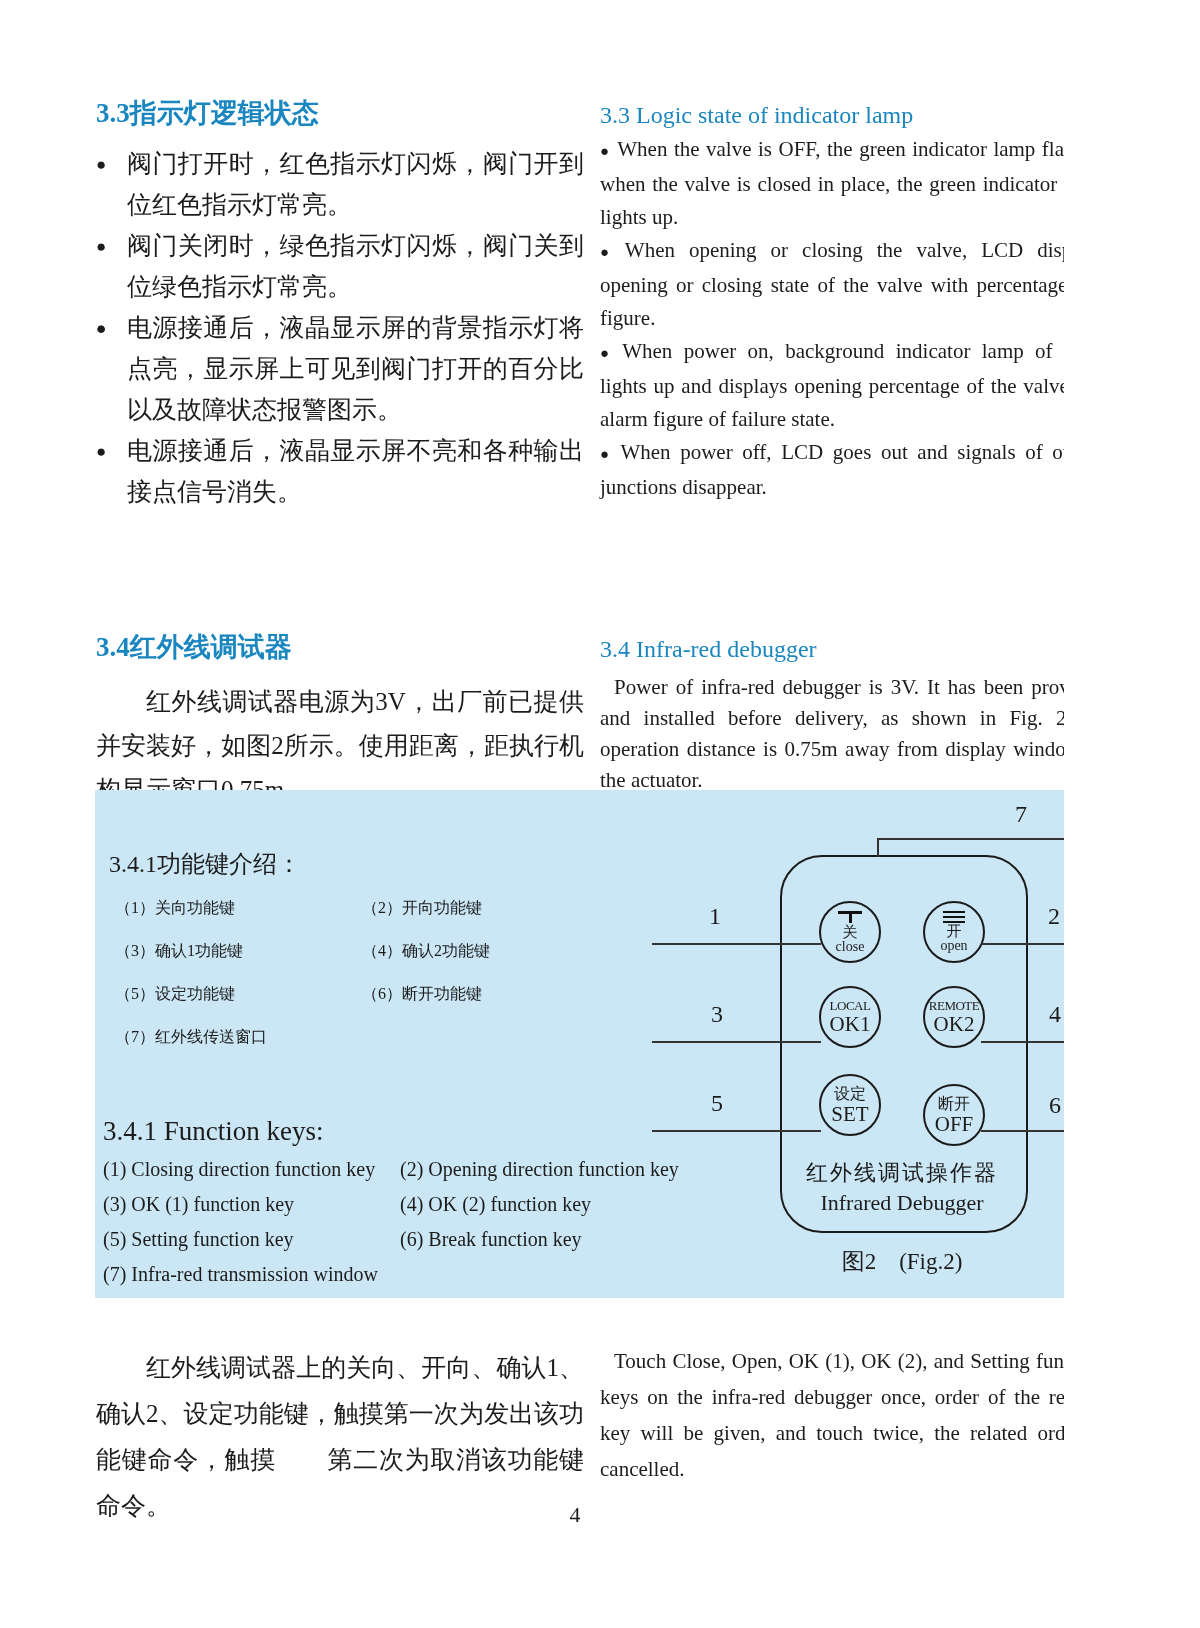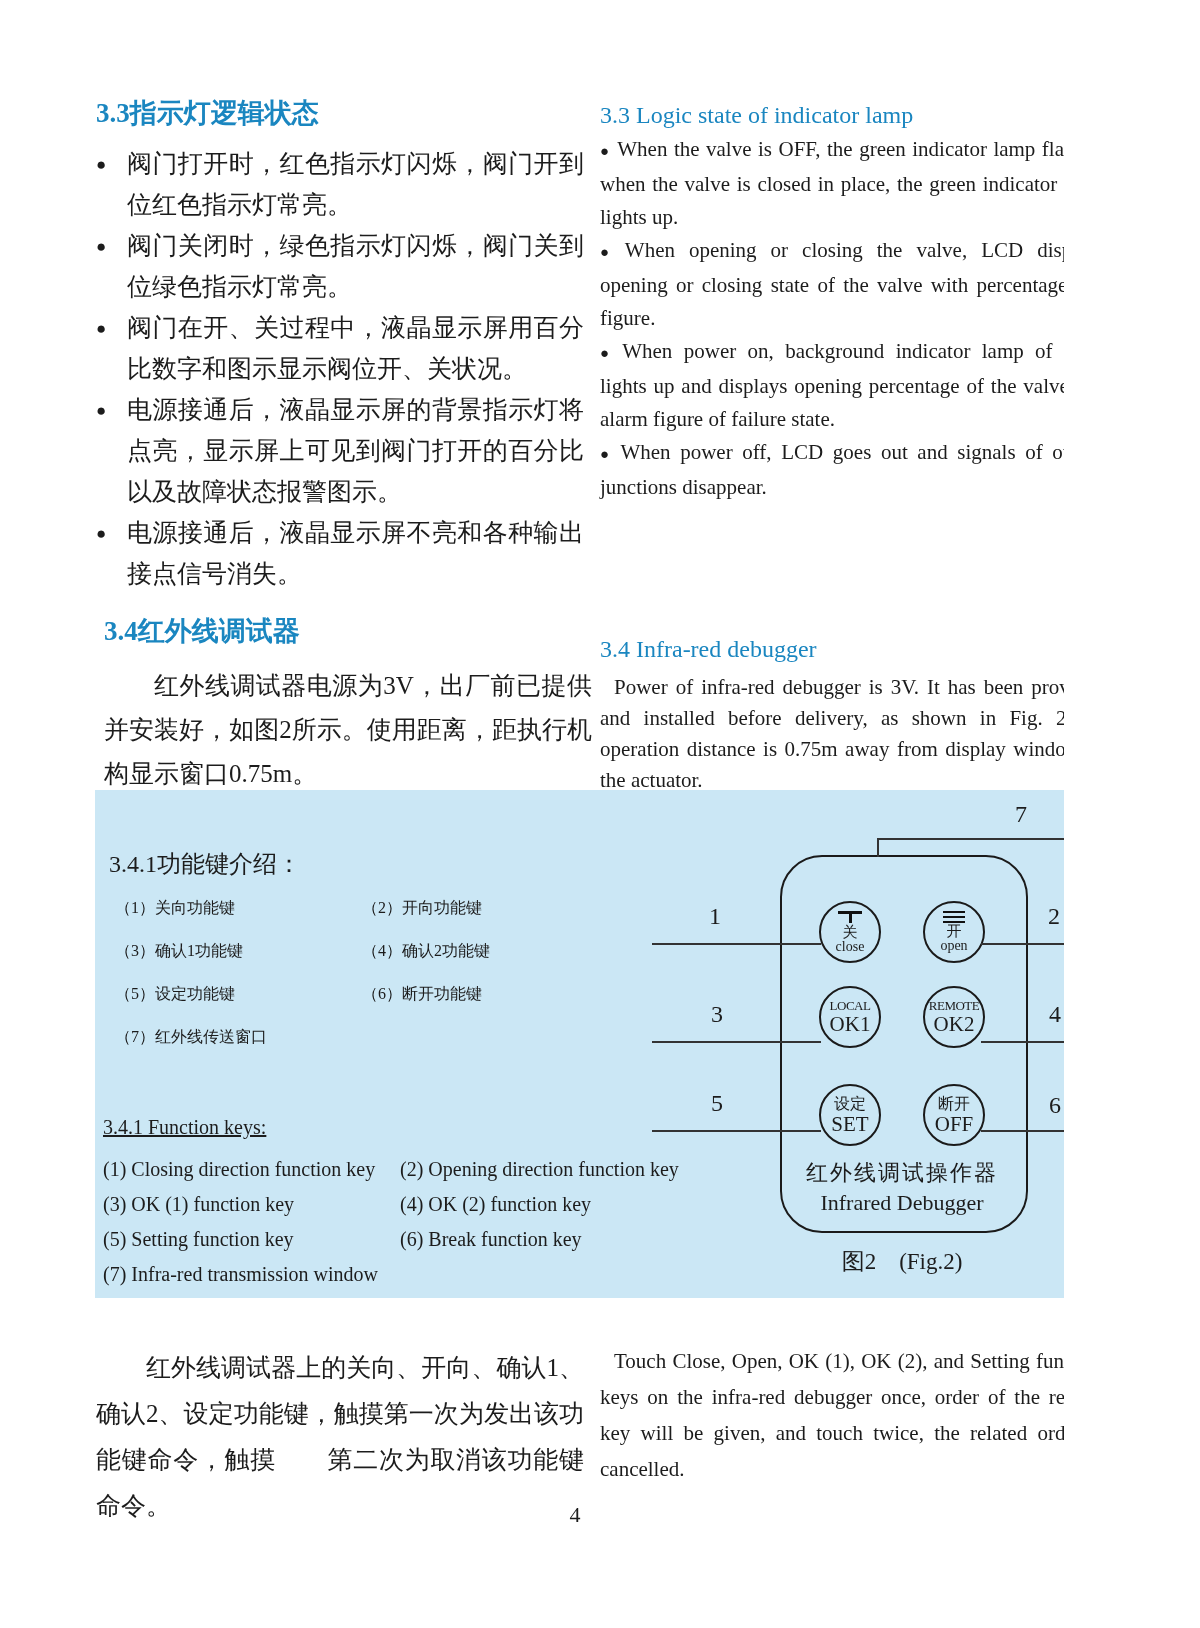--- a/index.html
+++ b/index.html
@@ -19,32 +19,32 @@
   .cn-bullet{position:relative;padding-left:31px;font-size:25px;line-height:41px;text-align:justify;}
   .cn-bullet .dot{position:absolute;left:0;top:1px;font-size:17px;}
 
   
   #sec33en{left:600px;top:100px;width:506px;}
   #sec33en .bullets{margin-top:3px;}
   .en-bullet{font-size:21px;line-height:33px;text-align:justify;margin:0;}
   .en-bullet .dot{font-size:15px;margin-right:7px;}
 
   
-  #sec34cn{left:96px;top:614px;width:488px;margin-left:8px;}
+  #sec34cn{left:96px;top:630px;width:488px;}
   #sec34cn p{margin:16px 0 0 0;font-size:25px;line-height:44px;text-indent:2em;text-align:justify;}
   #sec34en{left:600px;top:634px;width:506px;}
   #sec34en p{margin:8px 0 0 0;font-size:21px;line-height:31px;text-indent:14px;text-align:justify;}
 
   
   #fkbox{left:95px;top:790px;width:1010px;height:508px;background:#cbe7f5;}
   #fk-cn-title{left:14px;top:58px;font-size:24px;}
   #fk-cn-rows{left:20px;top:96px;width:560px;}
   .fk-row{line-height:43px;font-size:16px;white-space:nowrap;}
   .fk-row .c1{display:inline-block;width:247px;}
-  #fk-en-title{left:8px;top:326px;font-size:20px;text-decoration:underline;}
+  #fk-en-title{left:8px;top:326px;font-size:27px;}
   #fk-en-rows{left:8px;top:362px;width:620px;}
   .fk-row-en{line-height:35px;font-size:20px;white-space:nowrap;}
   .fk-row-en .c1{display:inline-block;width:297px;}
 
   
   #remote-body{left:685px;top:65px;width:244px;height:374px;border:2.5px solid #1a1a1a;border-radius:42px;}
   .rc-btn{position:absolute;width:58px;height:58px;border:2px solid #1a1a1a;border-radius:50%;
           display:flex;flex-direction:column;align-items:center;justify-content:center;text-align:center;}
   .btn-cn-sm{font-size:15px;line-height:16px;}
   .btn-en-sm{font-size:14px;line-height:14px;text-align:center;}
@@ -73,21 +73,21 @@
 </head>
 <body>
 
 <div class="page">
 
   <section class="abs" id="sec33cn">
     <h2 class="h-cn">3.3指示灯逻辑状态</h2>
     <div class="bullets">
       <div class="cn-bullet"><span class="dot">●</span><span>阀门打开时，红色指示灯闪烁，阀门开到位红色指示灯常亮。</span></div>
       <div class="cn-bullet"><span class="dot">●</span><span>阀门关闭时，绿色指示灯闪烁，阀门关到位绿色指示灯常亮。</span></div>
-      <div class="cn-bullet"><span class="dot">●</span><span>阀门在开、关过程中，液晶显示屏用百分比数字和图示显示阀位开、关状况。</span></div>
+      <div class="cn-bullet"><span class="dot">●</span></div>
       <div class="cn-bullet"><span class="dot">●</span><span>电源接通后，液晶显示屏的背景指示灯将点亮，显示屏上可见到阀门打开的百分比以及故障状态报警图示。</span></div>
       <div class="cn-bullet"><span class="dot">●</span><span>电源接通后，液晶显示屏不亮和各种输出接点信号消失。</span></div>
     </div>
   </section>
 
   <section class="abs" id="sec33en">
     <h2 class="h-en">3.3 Logic state of indicator lamp</h2>
     <div class="bullets">
       <p class="en-bullet"><span class="dot">●</span><span>When the valve is OFF, the green indicator lamp flashes; when the valve is closed in place, the green indicator lamp lights up.</span></p>
       <p class="en-bullet"><span class="dot">●</span><span>When opening or closing the valve, LCD displays opening or closing state of the valve with percentage and figure.</span></p>
@@ -160,21 +160,21 @@
     </div>
     <div class="rc-btn" style="left:828px;top:196px;">
       <span class="btn-top">REMOTE</span>
       <span class="btn-bottom">OK2</span>
     </div>
     <div class="callout-line" style="left:886px;top:251px;width:162px;"></div>
     <span class="callout-num" style="left:954px;top:210px;">4</span>
 
     <div class="callout-line" style="left:557px;top:340px;width:169px;"></div>
     <span class="callout-num" style="left:616px;top:299px;">5</span>
-    <div class="rc-btn" style="left:724px;top:294px;">
+    <div class="rc-btn" style="left:724px;top:284px;">
       <span class="btn-top-cn">设定</span>
       <span class="btn-bottom">SET</span>
     </div>
     <div class="rc-btn" style="left:828px;top:294px;">
       <span class="btn-top-cn">断开</span>
       <span class="btn-bottom">OFF</span>
     </div>
     <div class="callout-line" style="left:886px;top:340px;width:162px;"></div>
     <span class="callout-num" style="left:954px;top:301px;">6</span>
 

